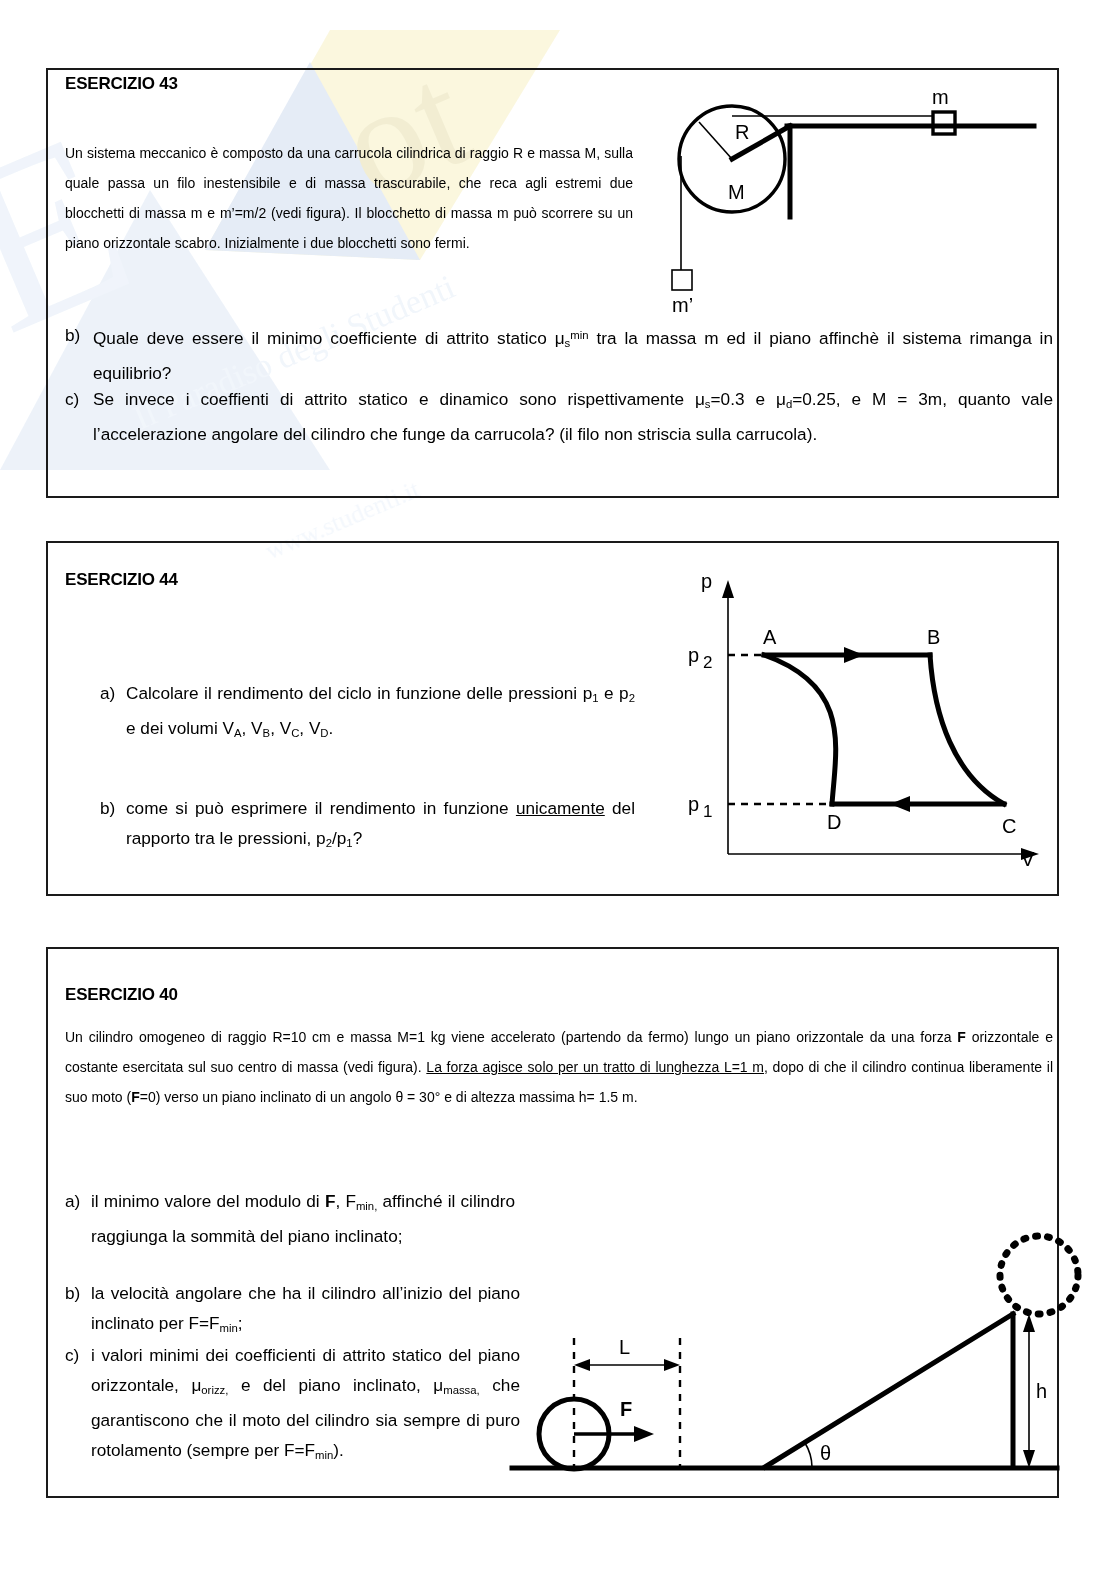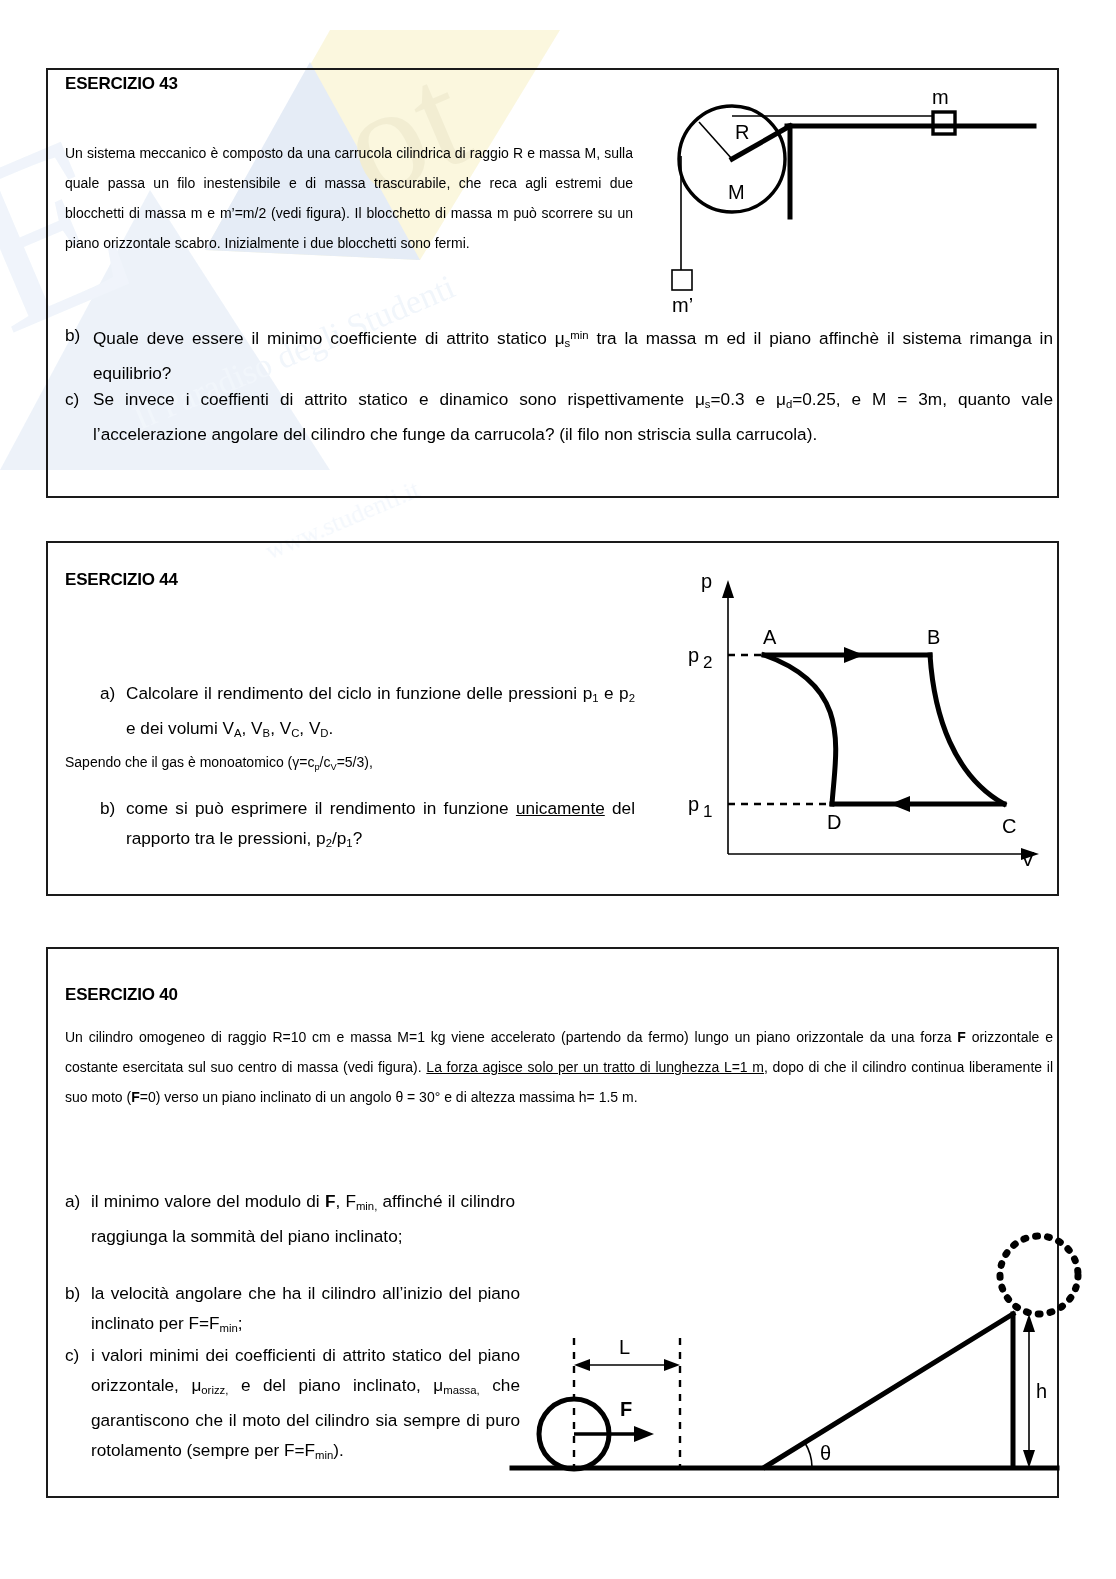--- a/index.html
+++ b/index.html
@@ -149,21 +149,20 @@
   <div class="exbox" id="box-44"></div>
 
   <div class="ex-title" style="left:65px; top:558px;margin-top:12px;">ESERCIZIO 44</div>
 
 
   <div class="listitem" style="left:100px; top:678px; width:535px;">
     <span class="marker">a)</span>
     <span class="body">Calcolare il rendimento del ciclo in funzione delle pressioni p<sub>1</sub> e p<sub>2</sub> e dei volumi V<sub>A</sub>, V<sub>B</sub>, V<sub>C</sub>, V<sub>D</sub>.</span>
   </div>
 
-  <div class="para nojust" style="left:65px; top:747px; width:600px;">Sapendo che il gas è monoatomico (γ=c<sub>p</sub>/c<sub>V</sub>=5/3),</div>
 
   <div class="listitem" style="left:100px; top:793px; width:535px;">
     <span class="marker">b)</span>
     <span class="body">come si può esprimere il rendimento in funzione <span class="u">unicamente</span> del rapporto tra le pressioni, p<sub>2</sub>/p<sub>1</sub>?</span>
   </div>
 
   <svg class="fig" style="left:684px; top:566px;" width="370" height="300" viewBox="0 0 370 300">
 
     <line class="stroke-thin" x1="44" y1="30" x2="44" y2="288" stroke-width="2.6"></line>
     <polygon points="44,14 38,32 50,32" fill="#000"></polygon>

